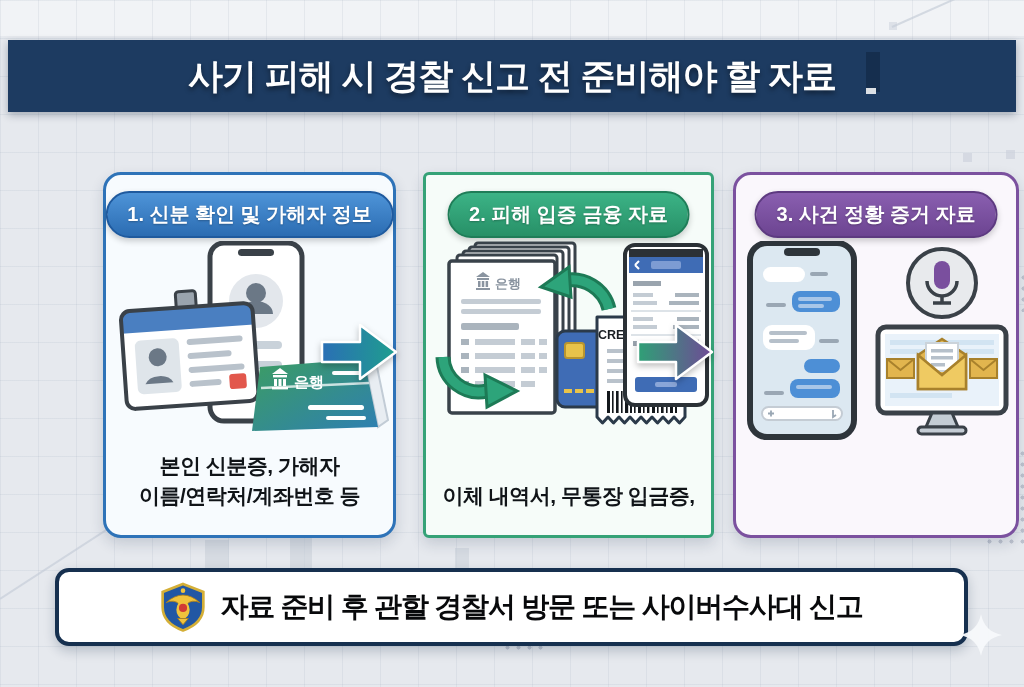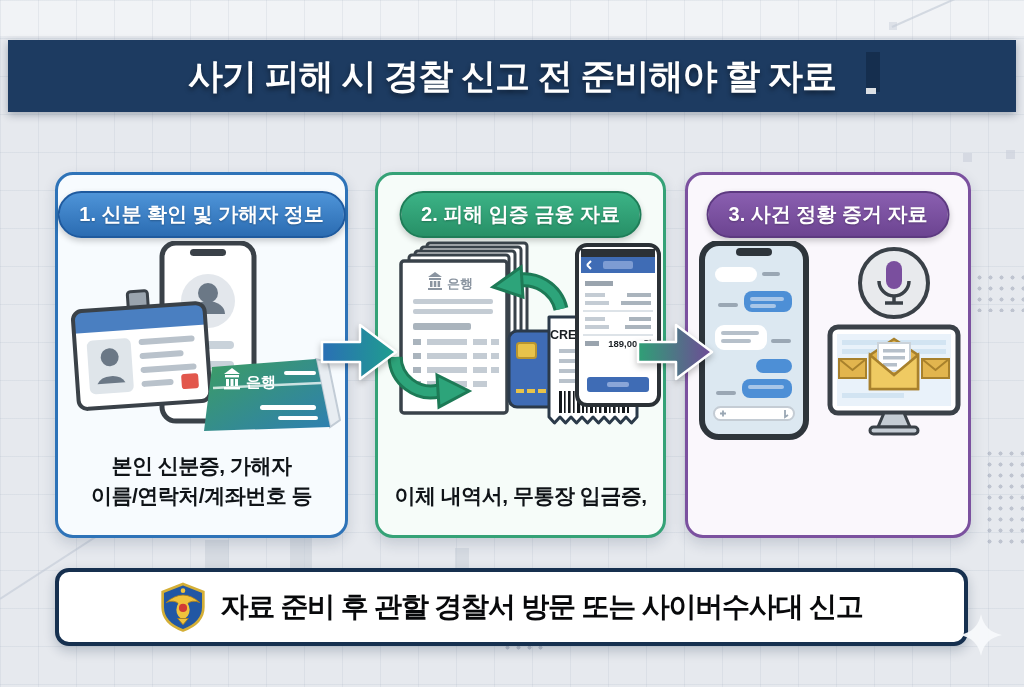--- a/index.html
+++ b/index.html
@@ -16,23 +16,23 @@
   .bar{position:absolute;background:#c9cfd8;opacity:.55;z-index:0;}
 
   .title-bar{position:absolute;left:8px;right:8px;top:40px;height:72px;background:var(--header-bg,#1d3b61);
       display:flex;align-items:center;justify-content:center;z-index:3;box-shadow:0 3px 8px rgba(10,25,50,.3);}
   .title-bar h1{margin:0;color:#fff;font-size:35px;font-weight:800;letter-spacing:-1px;
       text-shadow:0 3px 5px rgba(0,0,0,.45);white-space:nowrap;}
   .hdr-pix{position:absolute;left:866px;top:52px;width:14px;height:40px;background:rgba(8,22,42,.35);z-index:4;}
   .hdr-pix2{position:absolute;left:866px;top:88px;width:10px;height:6px;background:rgba(255,255,255,.85);z-index:4;}
 
   .card{position:absolute;top:172px;height:360px;border:3px solid;border-radius:18px;z-index:2;
-      box-shadow:0 6px 14px rgba(25,45,75,.16);}
+      box-shadow:0 6px 14px rgba(25,45,75,.16);margin-left:48px;}
   .card1{left:55px;width:287px;border-color:var(--card1-accent,#2e73b8);background:#f7fbfe;}
-  .card2{left:375px;width:285px;border-color:var(--card2-accent,#35a277);background:#f6fcf9;}
+  .card2{left:375px;width:285px;border-color:var(--card2-accent,#35a277);background:#f6fcf9;border-radius:6px;}
   .card3{left:685px;width:280px;border-color:var(--card3-accent,#7b519f);background:#faf7fc;}
   .badge{position:absolute;top:16px;left:50%;transform:translateX(-50%);padding:8px 20px;border-radius:24px;
       color:#fff;font-size:20px;font-weight:700;white-space:nowrap;border:2px solid;
       box-shadow:0 3px 6px rgba(0,0,0,.2);text-shadow:0 1px 2px rgba(0,0,0,.25);}
   .badge1{background:linear-gradient(180deg,#4e94d8,#2b6cb2);border-color:#1f5a9e;}
   .badge2{background:linear-gradient(180deg,#3cb386,#279067);border-color:#1f7d58;}
   .badge3{background:linear-gradient(180deg,#8a5fb0,#6c4491);border-color:#5d3a80;}
   .illus{position:absolute;top:66px;left:0;right:0;display:flex;justify-content:center;}
   .caption{position:absolute;bottom:24px;left:6px;right:6px;text-align:center;font-size:21px;font-weight:700;
       color:#101418;line-height:1.42;margin:0;letter-spacing:-0.5px;}

